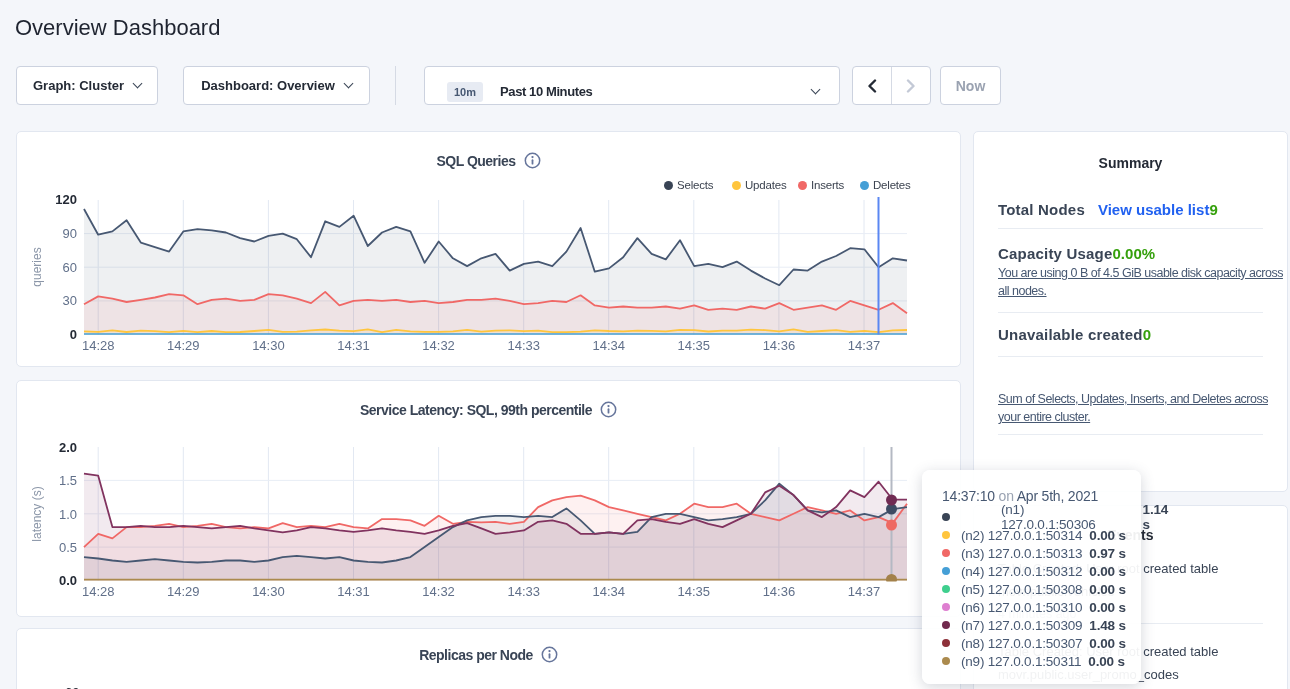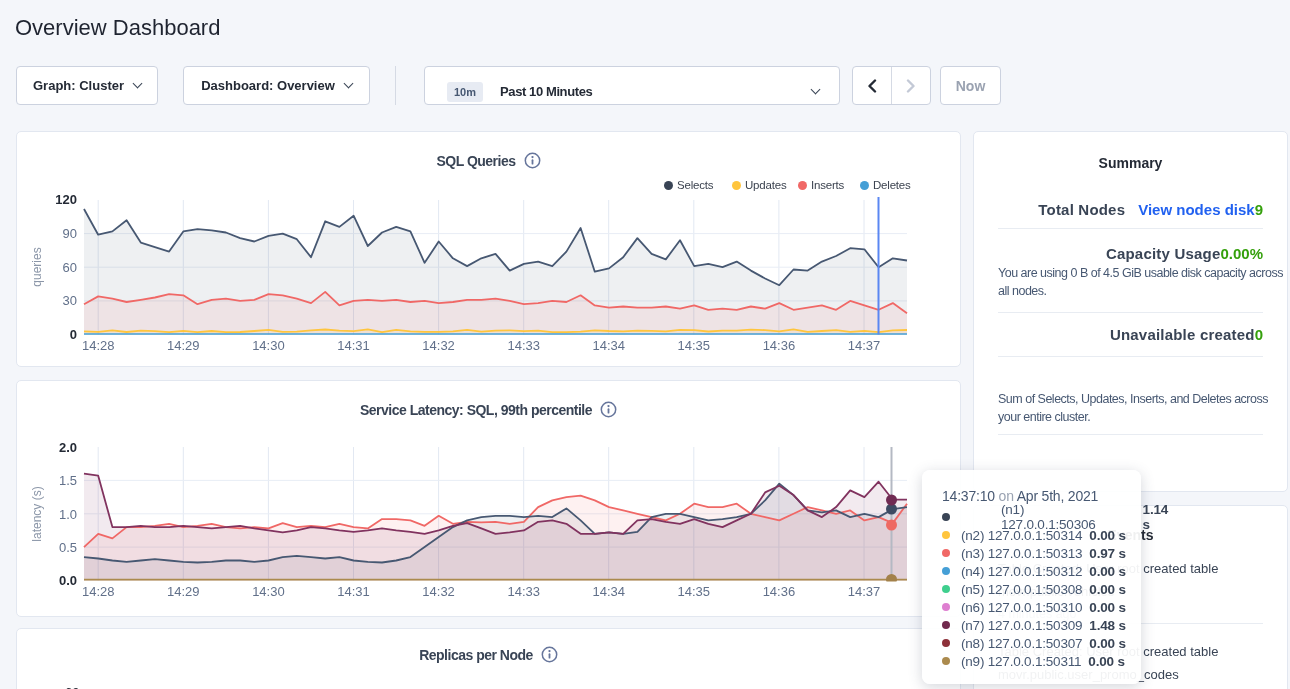--- a/index.html
+++ b/index.html
@@ -16,24 +16,24 @@
 .card { position:absolute; background:#fff; border:1px solid #e2e7f0; border-radius:5px; }
 .ctitle { position:absolute; width:100%; top:20px; display:flex; align-items:center; justify-content:center; gap:8px; font-size:14px; font-weight:bold; color:#394455; letter-spacing:-0.5px; }
 .axl { font-size:13px; fill:#61708a; font-family:"Liberation Sans",sans-serif; }
 .axl.b { font-weight:bold; fill:#242a35; }
 .rot { font-size:12px; fill:#8b96a8; font-family:"Liberation Sans",sans-serif; }
 .litem { position:absolute; top:46px; height:14px; display:flex; align-items:center; gap:4px; font-size:11.5px; letter-spacing:-0.2px; color:#3c4350; }
 .ldot { width:9px; height:9px; border-radius:50%; display:inline-block; }
 .info { display:inline-flex; flex:none; }
 
 .abs { position:absolute; }
-.srow { position:absolute; left:24px; right:24px; height:20px; display:flex; justify-content:flex-end; align-items:center; }
+.srow { position:absolute; left:24px; right:24px; height:20px; display:flex; justify-content:flex-start; align-items:center; }
 .slabel { font-size:15px; font-weight:bold; color:#394455; letter-spacing:0.2px; }
 .sval { font-size:15px; font-weight:bold; color:#35a00c; }
-.ssub { position:absolute; left:24px; right:3px; font-size:12.5px; letter-spacing:-0.5px; color:#475872; line-height:18px; }
+.ssub { position:absolute; left:24px; right:3px; font-size:12.5px; letter-spacing:-0.5px; color:#475872; line-height:18px;text-decoration:underline; }
 .sdiv { position:absolute; left:24px; right:24px; height:1px; background:#e8ecf2; }
 .slink { color:#2161f0; font-weight:bold; font-size:15px; }
 
 .tip { position:absolute; left:922px; top:470px; width:219px; height:214px; background:rgba(255,255,255,0.93); border-radius:8px; box-shadow:0 3px 14px rgba(60,70,90,0.22); z-index:20; }
 .tiphead { position:absolute; left:20px; top:18px; font-size:14px; color:#475872; letter-spacing:-0.2px; }
 .tiphead .on { color:#9aa3b2; }
 .tiprow { position:absolute; left:20px; height:18px; display:flex; align-items:center; font-size:13.5px; color:#475872; letter-spacing:-0.2px; }
 .tdot { width:8px; height:8px; border-radius:50%; margin-right:11px; flex:none; }
 .tval { font-weight:bold; color:#394455; margin-left:7px; }
 
@@ -187,21 +187,21 @@
         </svg>
       </span></div>
   <div style="position:absolute; left:48px; top:56px; font-size:13px; font-weight:bold; color:#242a35;">60</div>
 </div>
 
 <div class="card" style="left:973px; top:131px; width:315px; height:361px;">
   <div class="abs" style="width:100%; top:23px; text-align:center; font-size:14px; font-weight:bold; color:#242a35;">Summary</div>
   <div class="srow" style="top:67px;">
       <span style="display:flex; align-items:center;">
         <span class="slabel">Total Nodes</span>
-        <span class="slink" style="margin-left:13px;">View nodes disk</span>
+        <span class="slink" style="margin-left:13px;">View usable list</span>
       </span>
       <span class="sval">9</span>
     </div>
   <div class="sdiv" style="top:96px;"></div>
   <div class="srow" style="top:111px;">
       <span class="slabel">Capacity Usage</span>
       <span class="sval">0.00%</span>
     </div>
   <div class="ssub" style="top:132px;">You are using 0 B of 4.5 GiB usable disk capacity across all nodes.</div>
   <div class="sdiv" style="top:180px;"></div>

